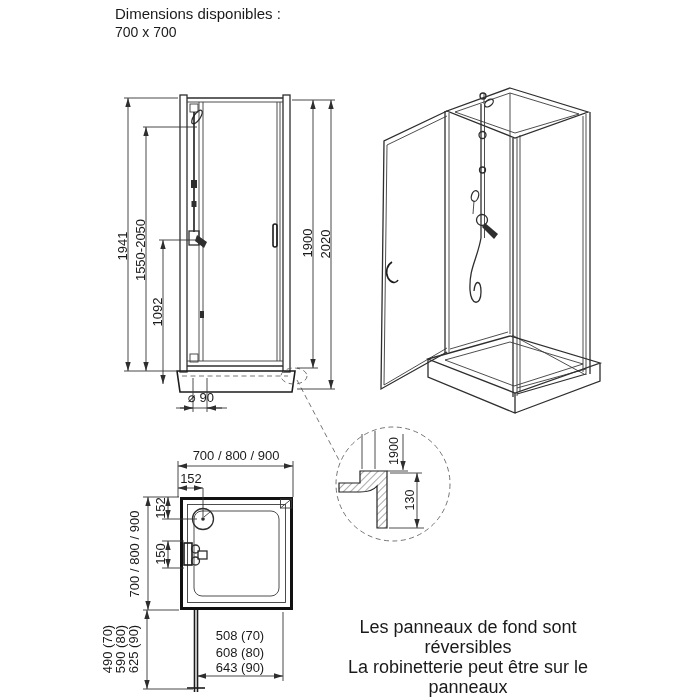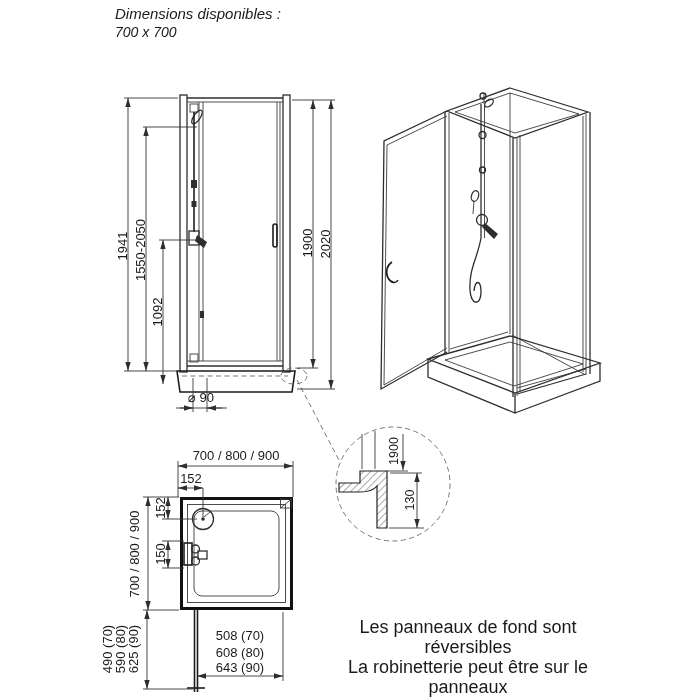--- a/index.html
+++ b/index.html
@@ -1,19 +1,19 @@
 <!DOCTYPE html>
 <html><head>
 <meta charset="utf-8">
 <style>
   html,body{margin:0;padding:0;background:#fff;}
   .canvas{position:relative;width:700px;height:700px;background:#ffffff;overflow:hidden;
           font-family:"Liberation Sans","DejaVu Sans",sans-serif;color:#1a1a1a;}
   .drawing{position:absolute;left:0;top:0;}
-  .title-block{position:absolute;left:115px;top:5px;width:200px;font-size:15px;line-height:17px;font-style:italic;}
+  .title-block{position:absolute;left:115px;top:5px;width:200px;font-size:15px;line-height:17px;}
   .title-block .heading{text-align:left;margin-bottom:2px;}
   .title-block .size-line{text-align:left;width:190px;font-size:14px;line-height:16px;}
   .notes-block{position:absolute;left:337px;top:617px;width:262px;text-align:center;
                font-size:18px;line-height:20px;}
   svg text{font-family:"Liberation Sans","DejaVu Sans",sans-serif;font-size:13px;fill:#1a1a1a;}
   svg .lbl-sm{font-size:12.5px;}
   .ln{stroke:#2e2e2e;stroke-width:1.3;fill:none;}
   .thin{stroke:#3a3a3a;stroke-width:0.9;fill:none;}
   .thick{stroke:#111;stroke-width:3;fill:none;}
   .med{stroke:#1c1c1c;stroke-width:1.6;fill:none;}

